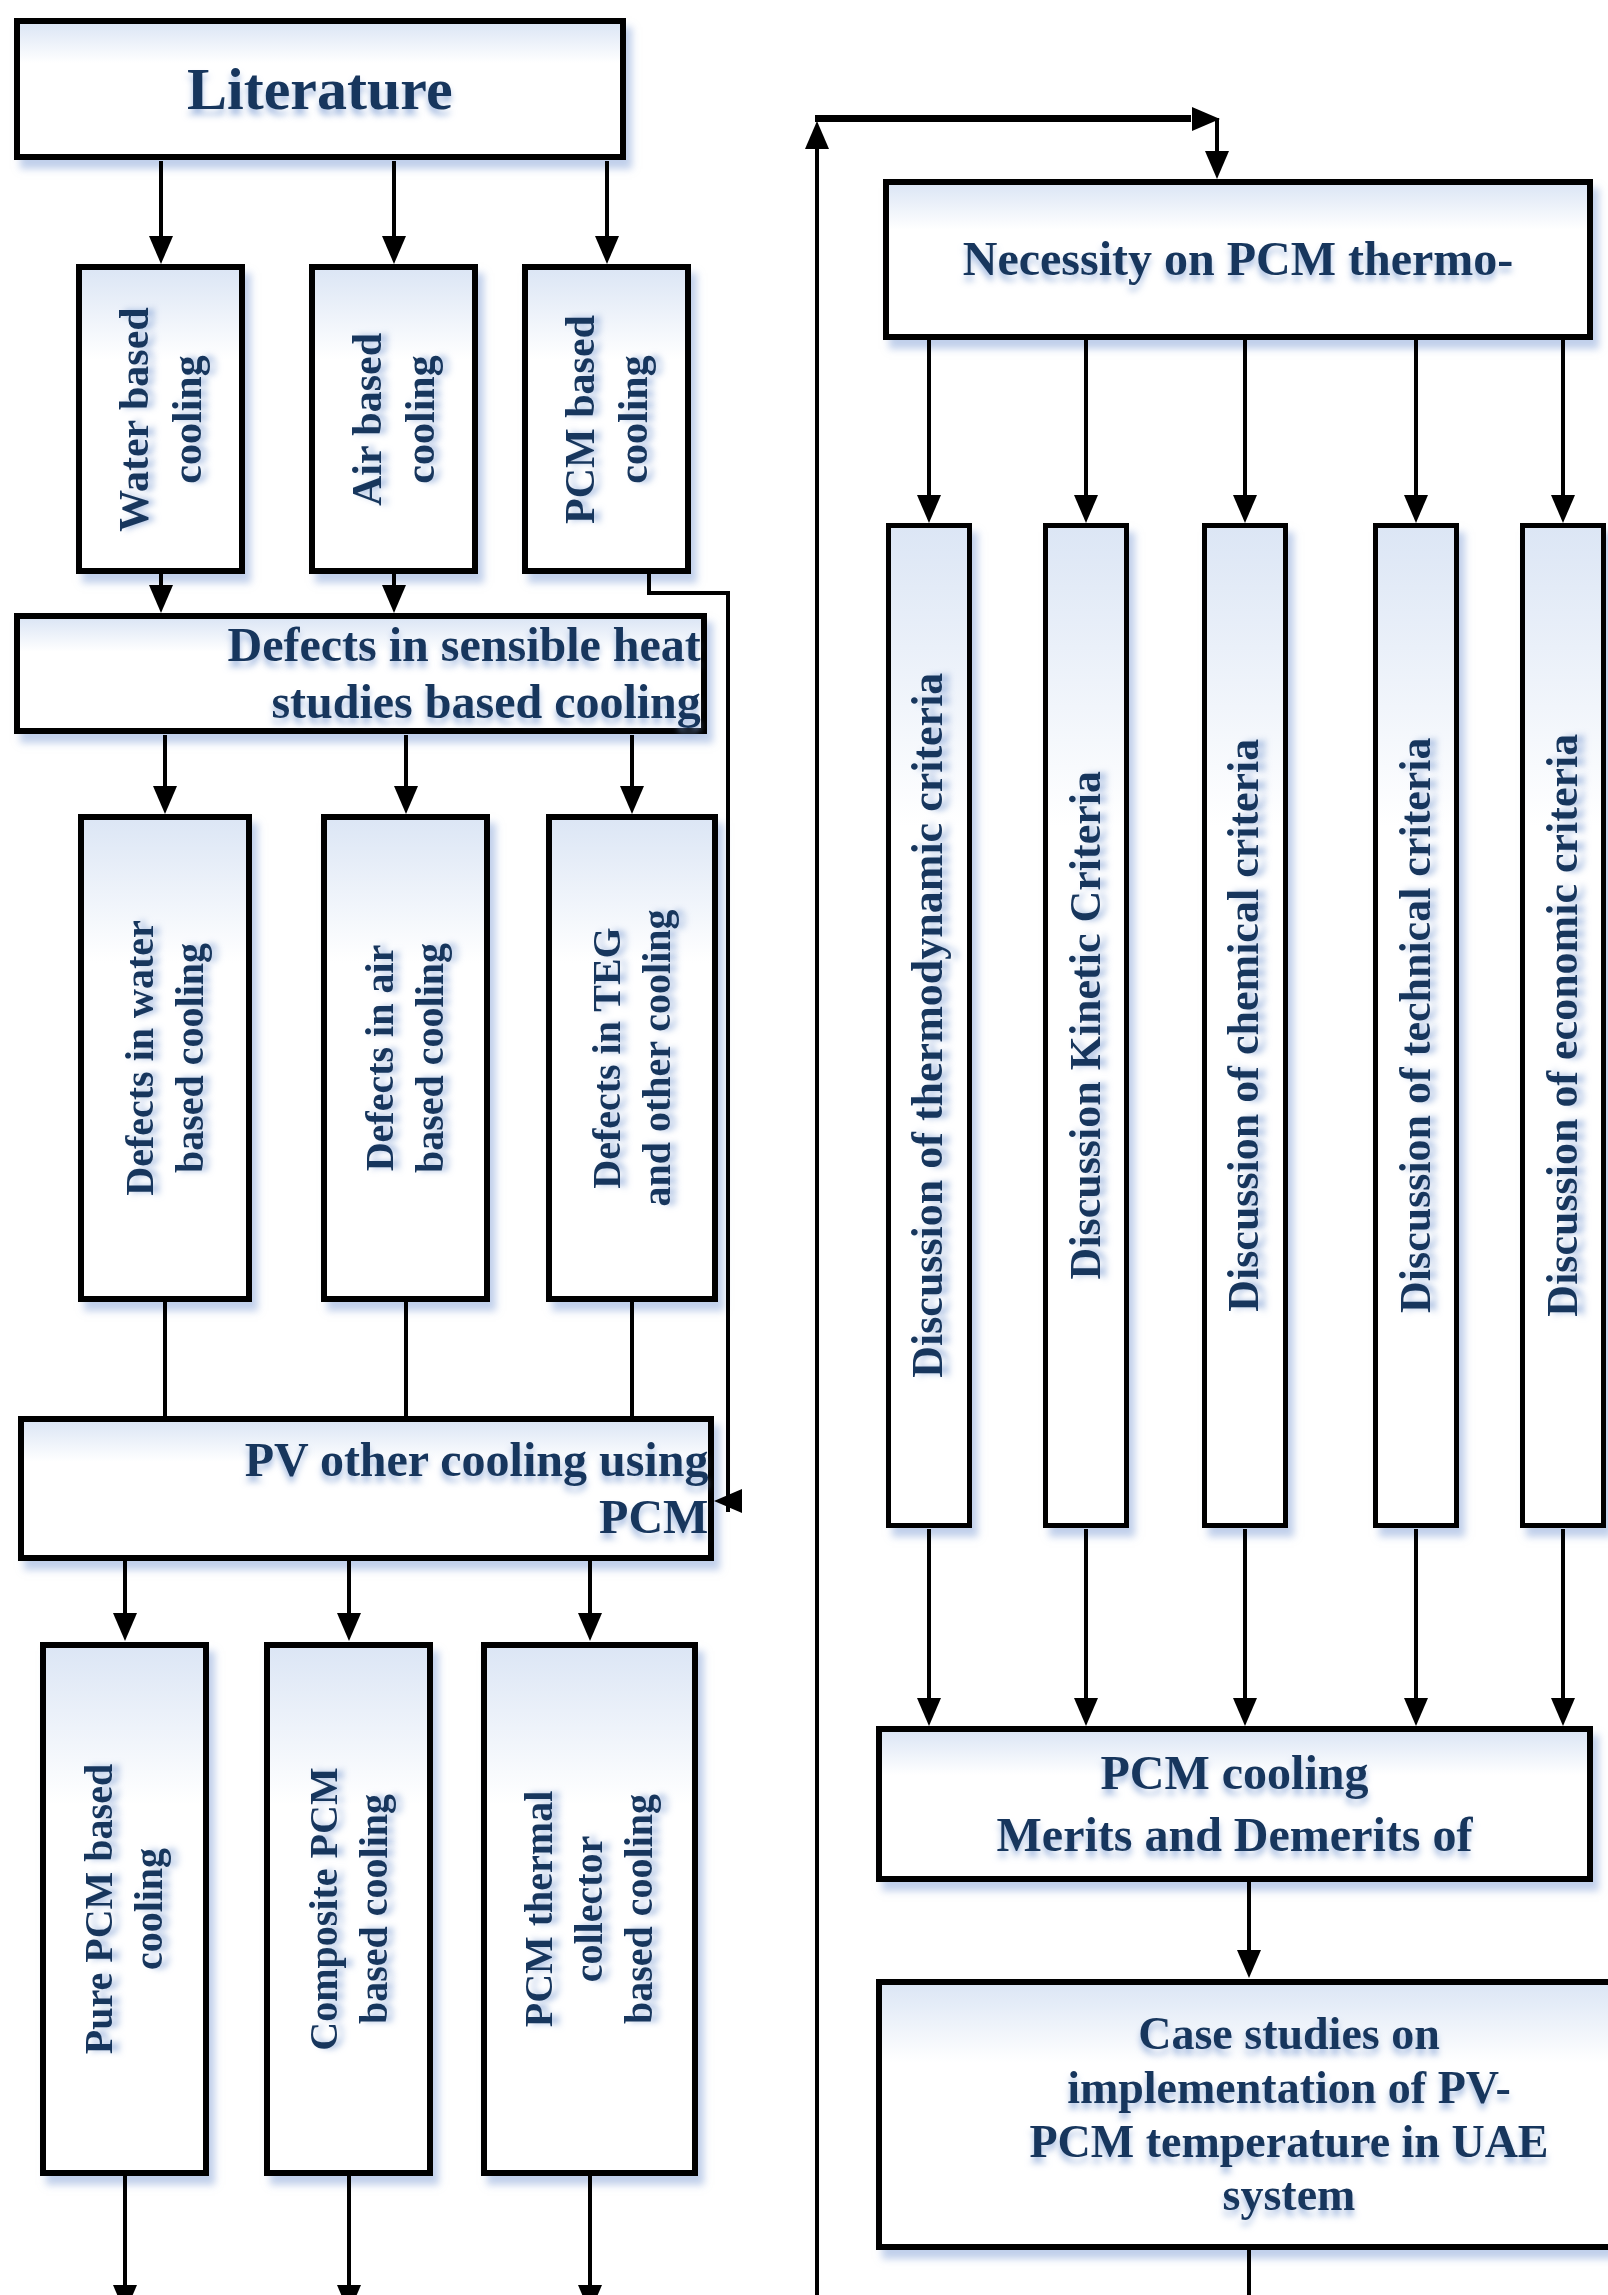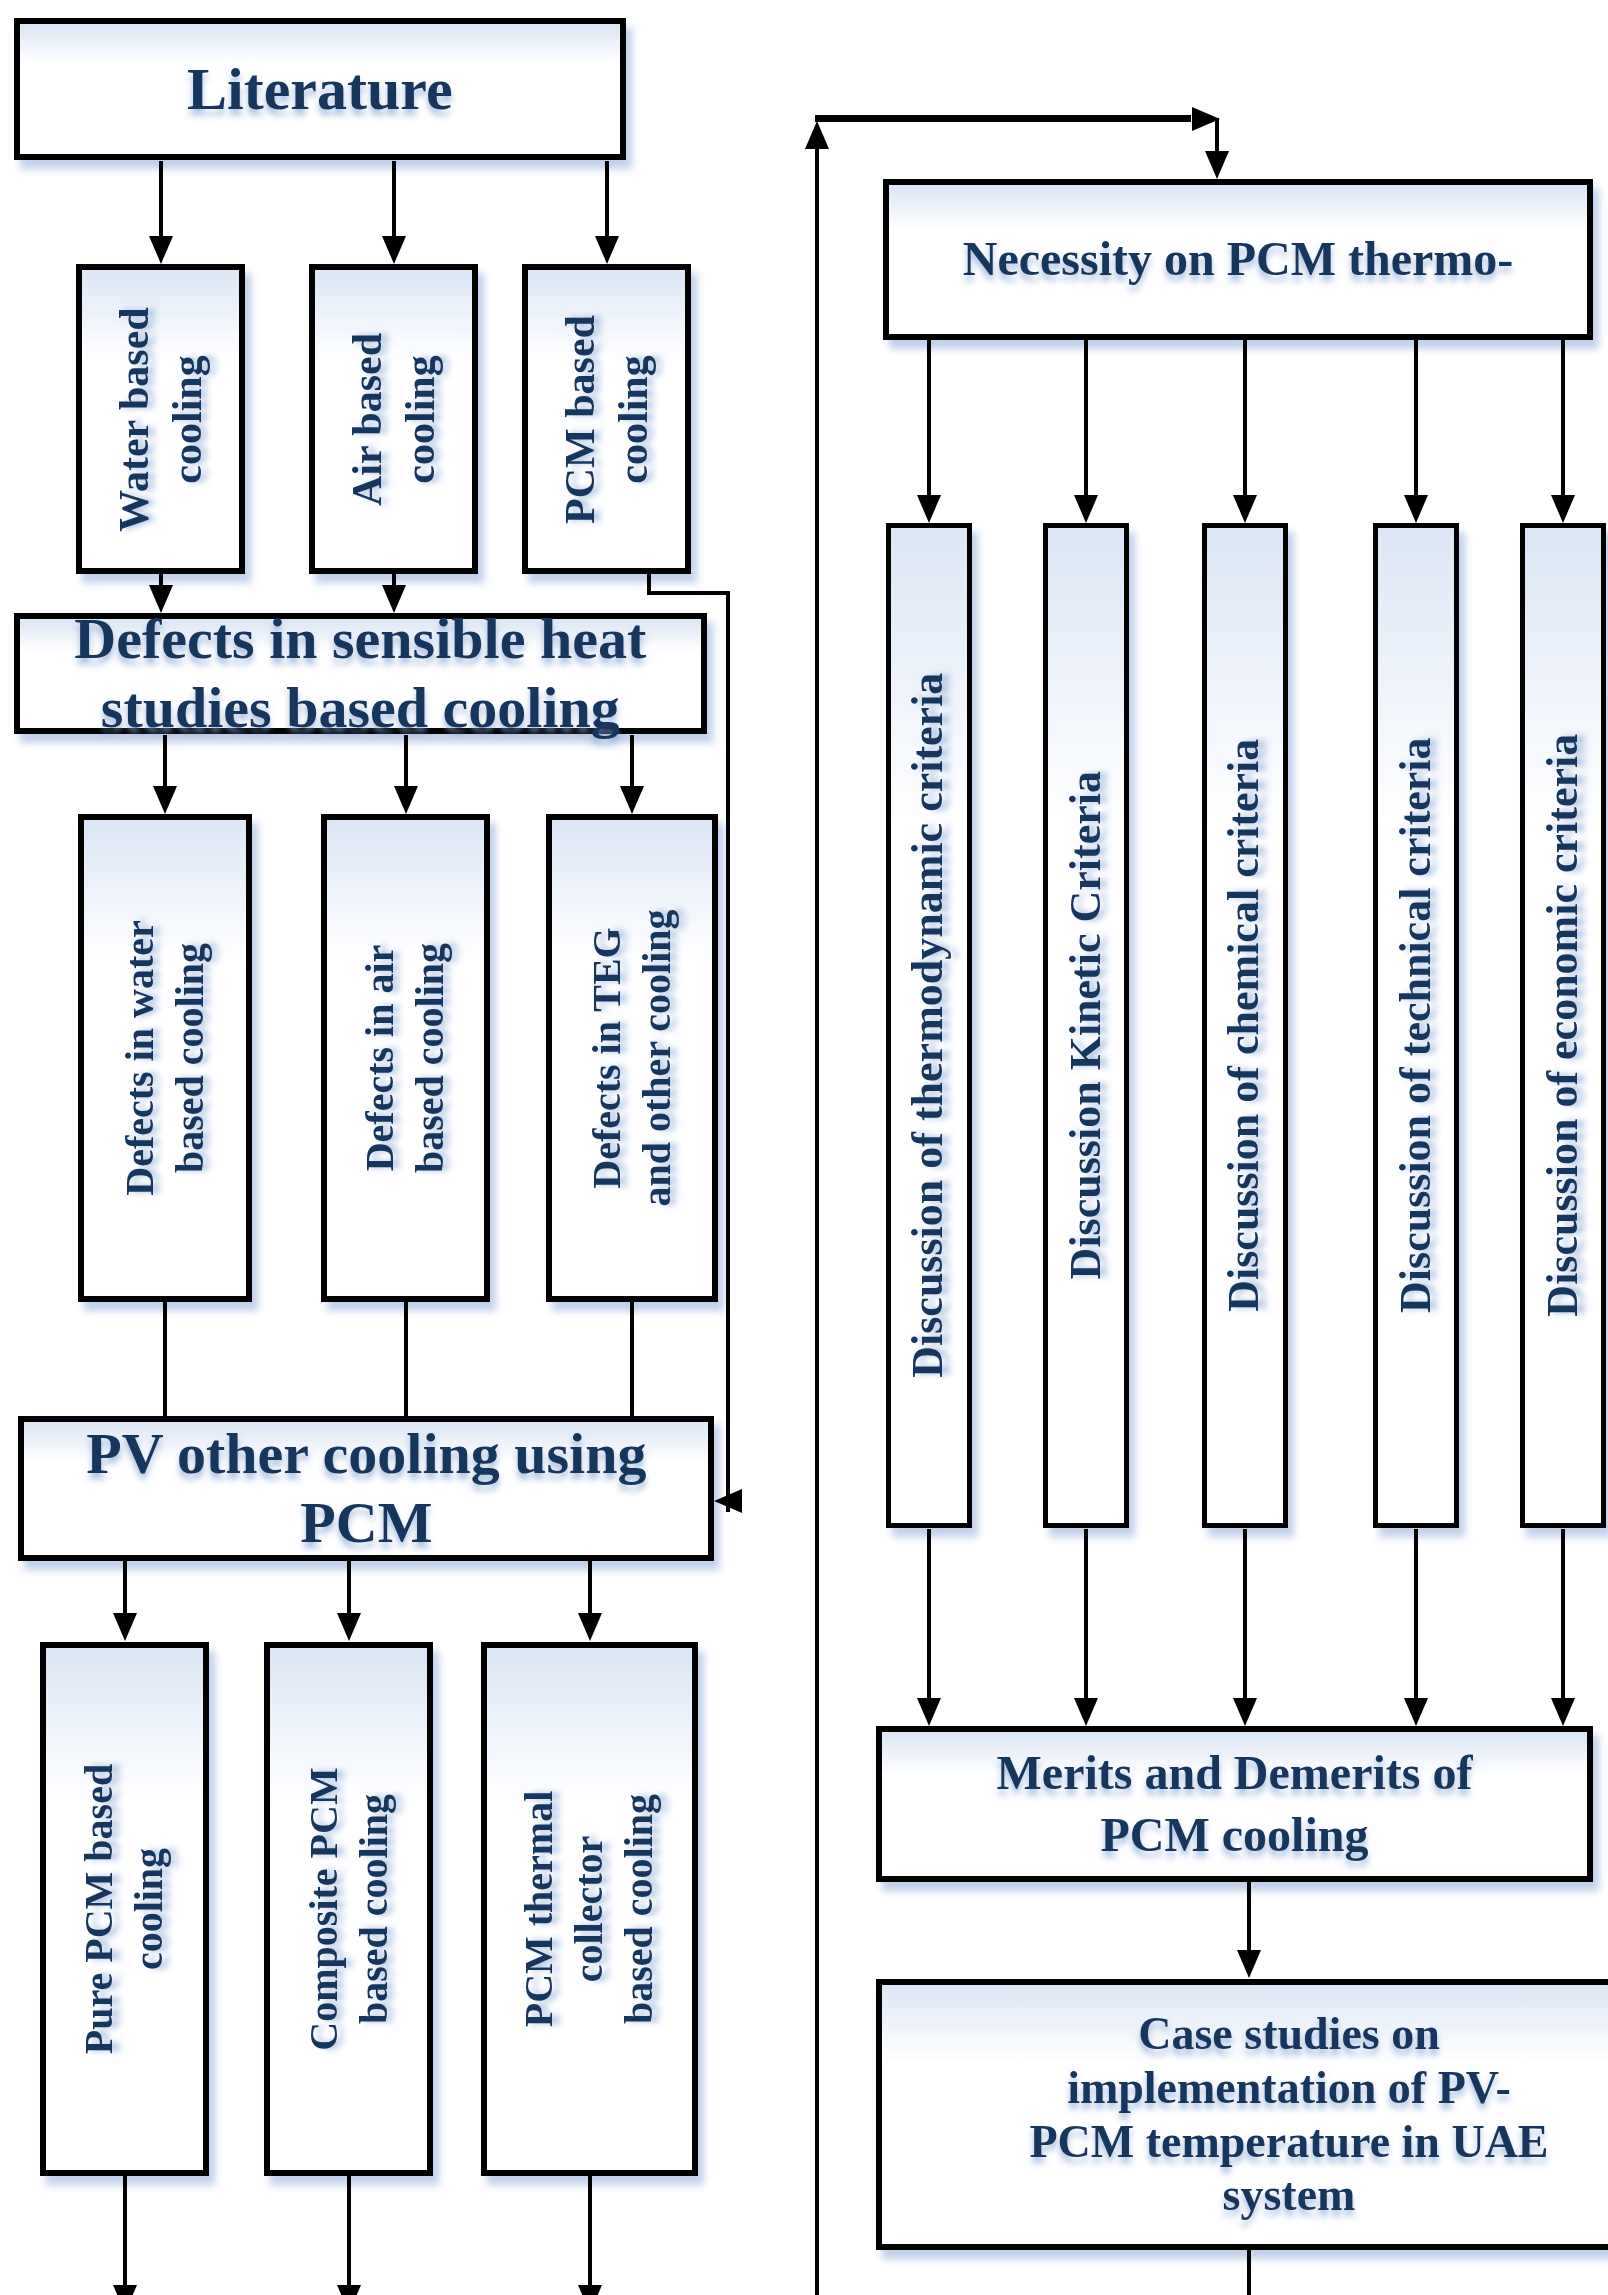--- a/index.html
+++ b/index.html
@@ -32,21 +32,21 @@
     white-space:nowrap;
     text-shadow:0 6.4px 6.4px rgba(125,156,210,0.65);
   }
   .ln{position:absolute;background:#000000;}
   .ah{position:absolute;width:0;height:0;}
   .ah-down{border-left:12px solid transparent;border-right:12px solid transparent;border-top:28.5px solid #000;}
   .ah-up{border-left:12px solid transparent;border-right:12px solid transparent;border-bottom:28.5px solid #000;}
   .ah-right{border-top:12px solid transparent;border-bottom:12px solid transparent;border-left:28.5px solid #000;}
   .ah-left{border-top:12px solid transparent;border-bottom:12px solid transparent;border-right:28.5px solid #000;}
   .fs-lit{font-size:60px;line-height:1.1;}
-  .fs-h1{font-size:58px;line-height:1.18;}
+  .fs-h1{font-size:48px;line-height:1.18;align-items:flex-end;}
   .fs-h2{font-size:48px;line-height:1.3;}
   .fs-case{font-size:46px;line-height:1.17;}
   .fs-v90{font-size:42px;line-height:1.25;}
   .fs-v88{font-size:40px;line-height:1.25;}
   .fs-disc{font-size:44px;line-height:1.1;}
 </style>
 </head>
 <body>
 
 <div id="canvas">
@@ -175,22 +175,22 @@
     </div>
   </div>
 
   <div class="box disc" style="left:1520px;top:523px;width:86px;height:1005px;">
     <div class="vwrap">
       <div class="vtext fs-disc">Discussion of economic criteria</div>
     </div>
   </div>
 
   <div class="box hcenter fs-h2" style="left:876px;top:1726px;width:717px;height:156px;">
+    <div class="hl">PCM cooling</div>
     <div class="hl">Merits and Demerits of</div>
-    <div class="hl">PCM cooling</div>
   </div>
 
   <div class="box hcenter fs-case" style="left:876px;top:1979px;width:826px;height:271px;">
     <div class="hl">Case studies on</div>
     <div class="hl">implementation of PV-</div>
     <div class="hl">PCM temperature in UAE</div>
     <div class="hl">system</div>
   </div>
 
   <div class="ln" style="left:159px;top:161px;width:3.7px;height:75px;"></div>

